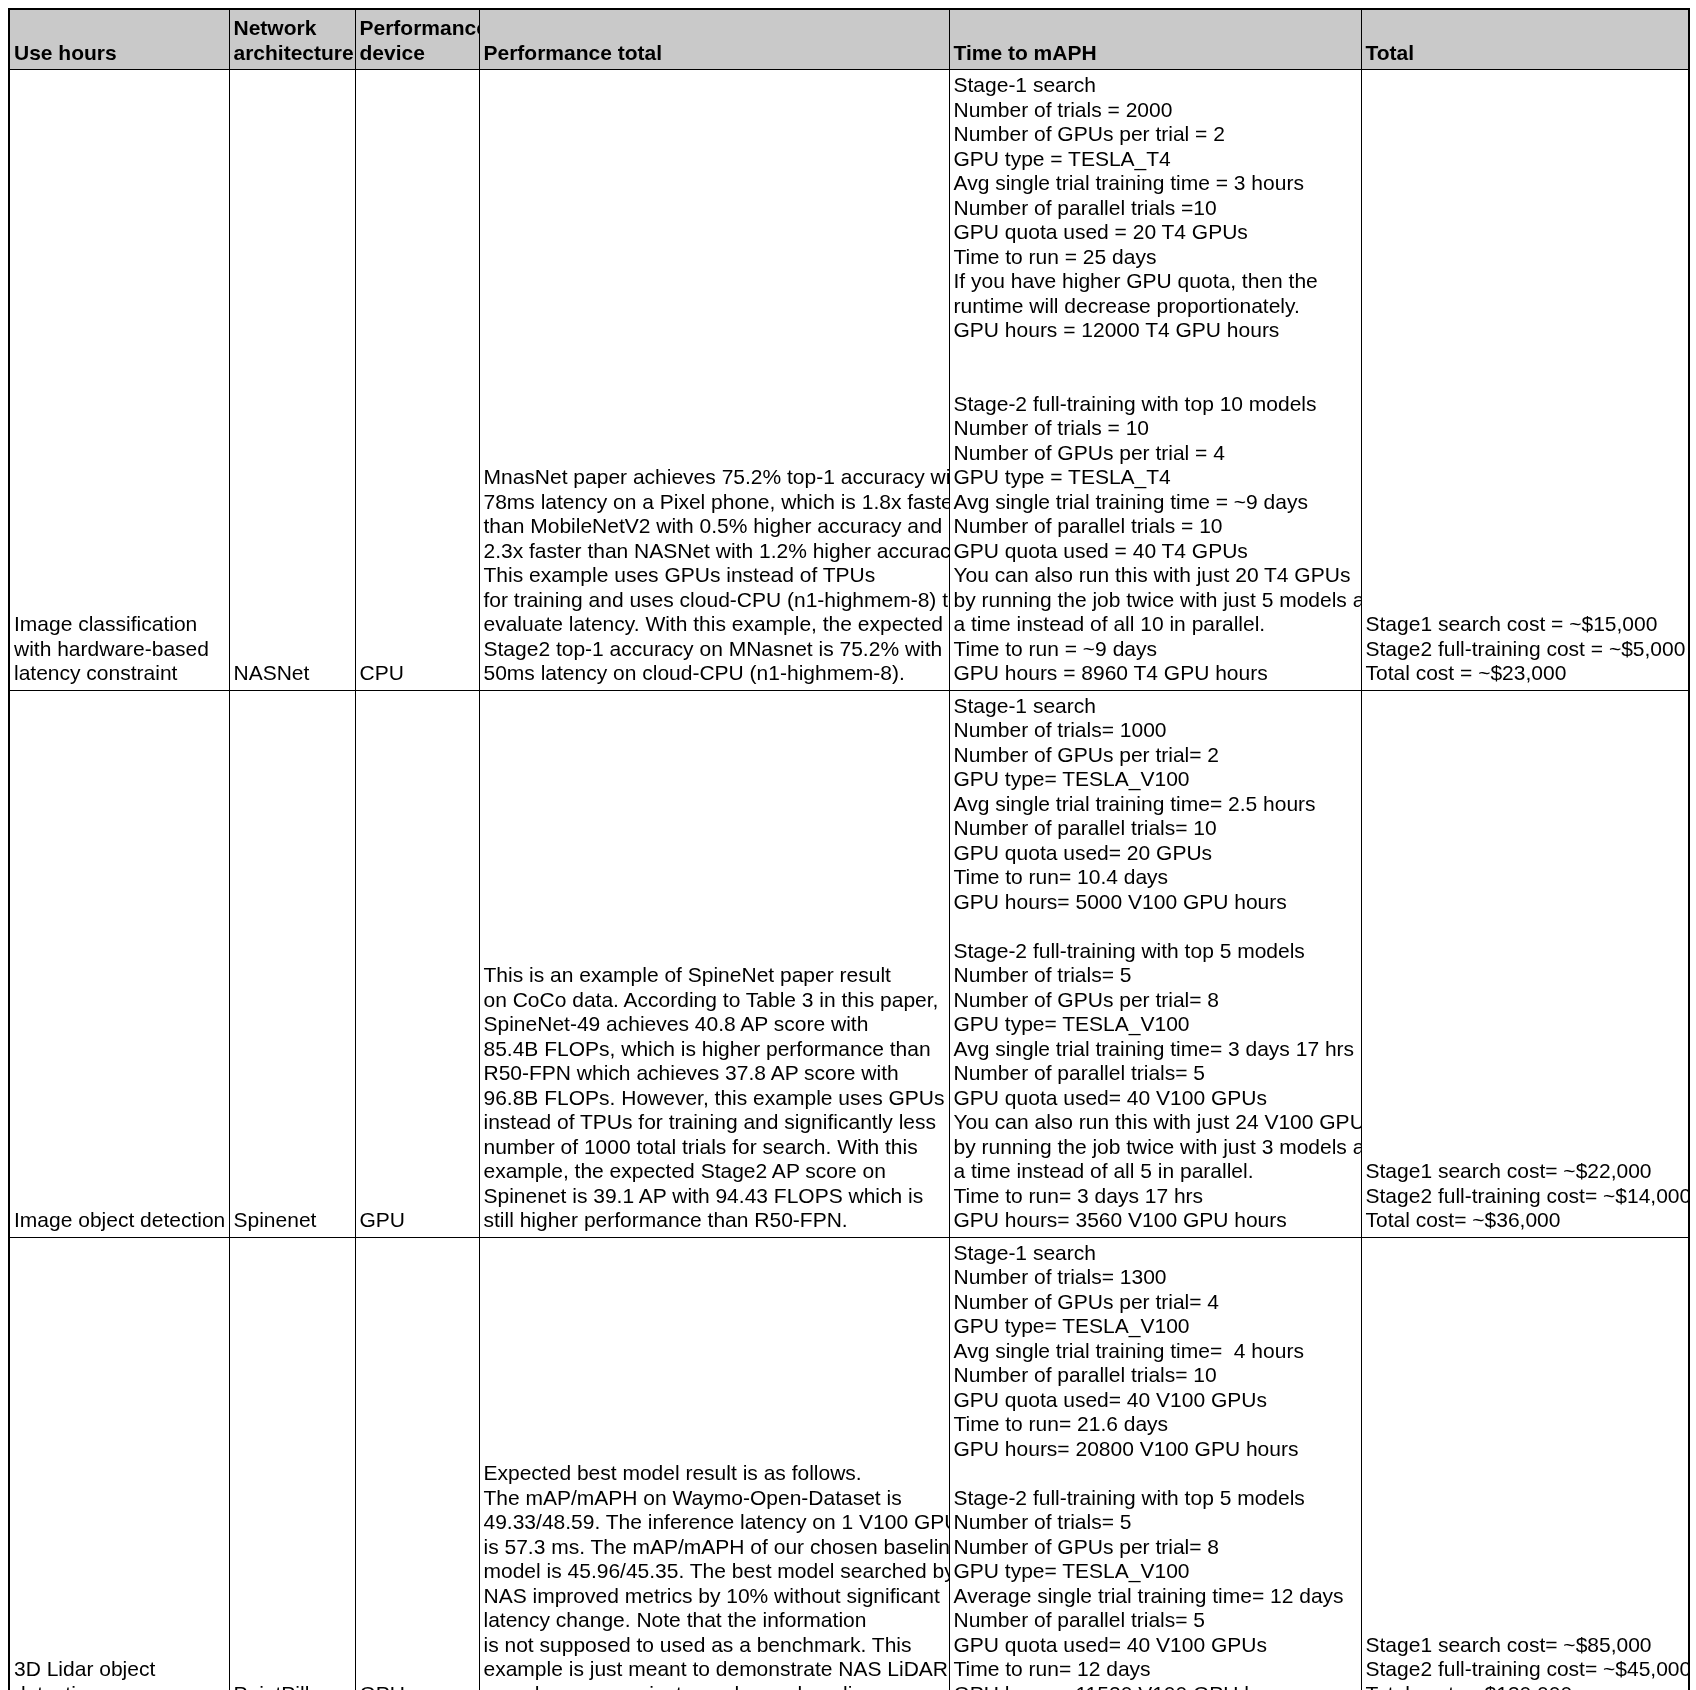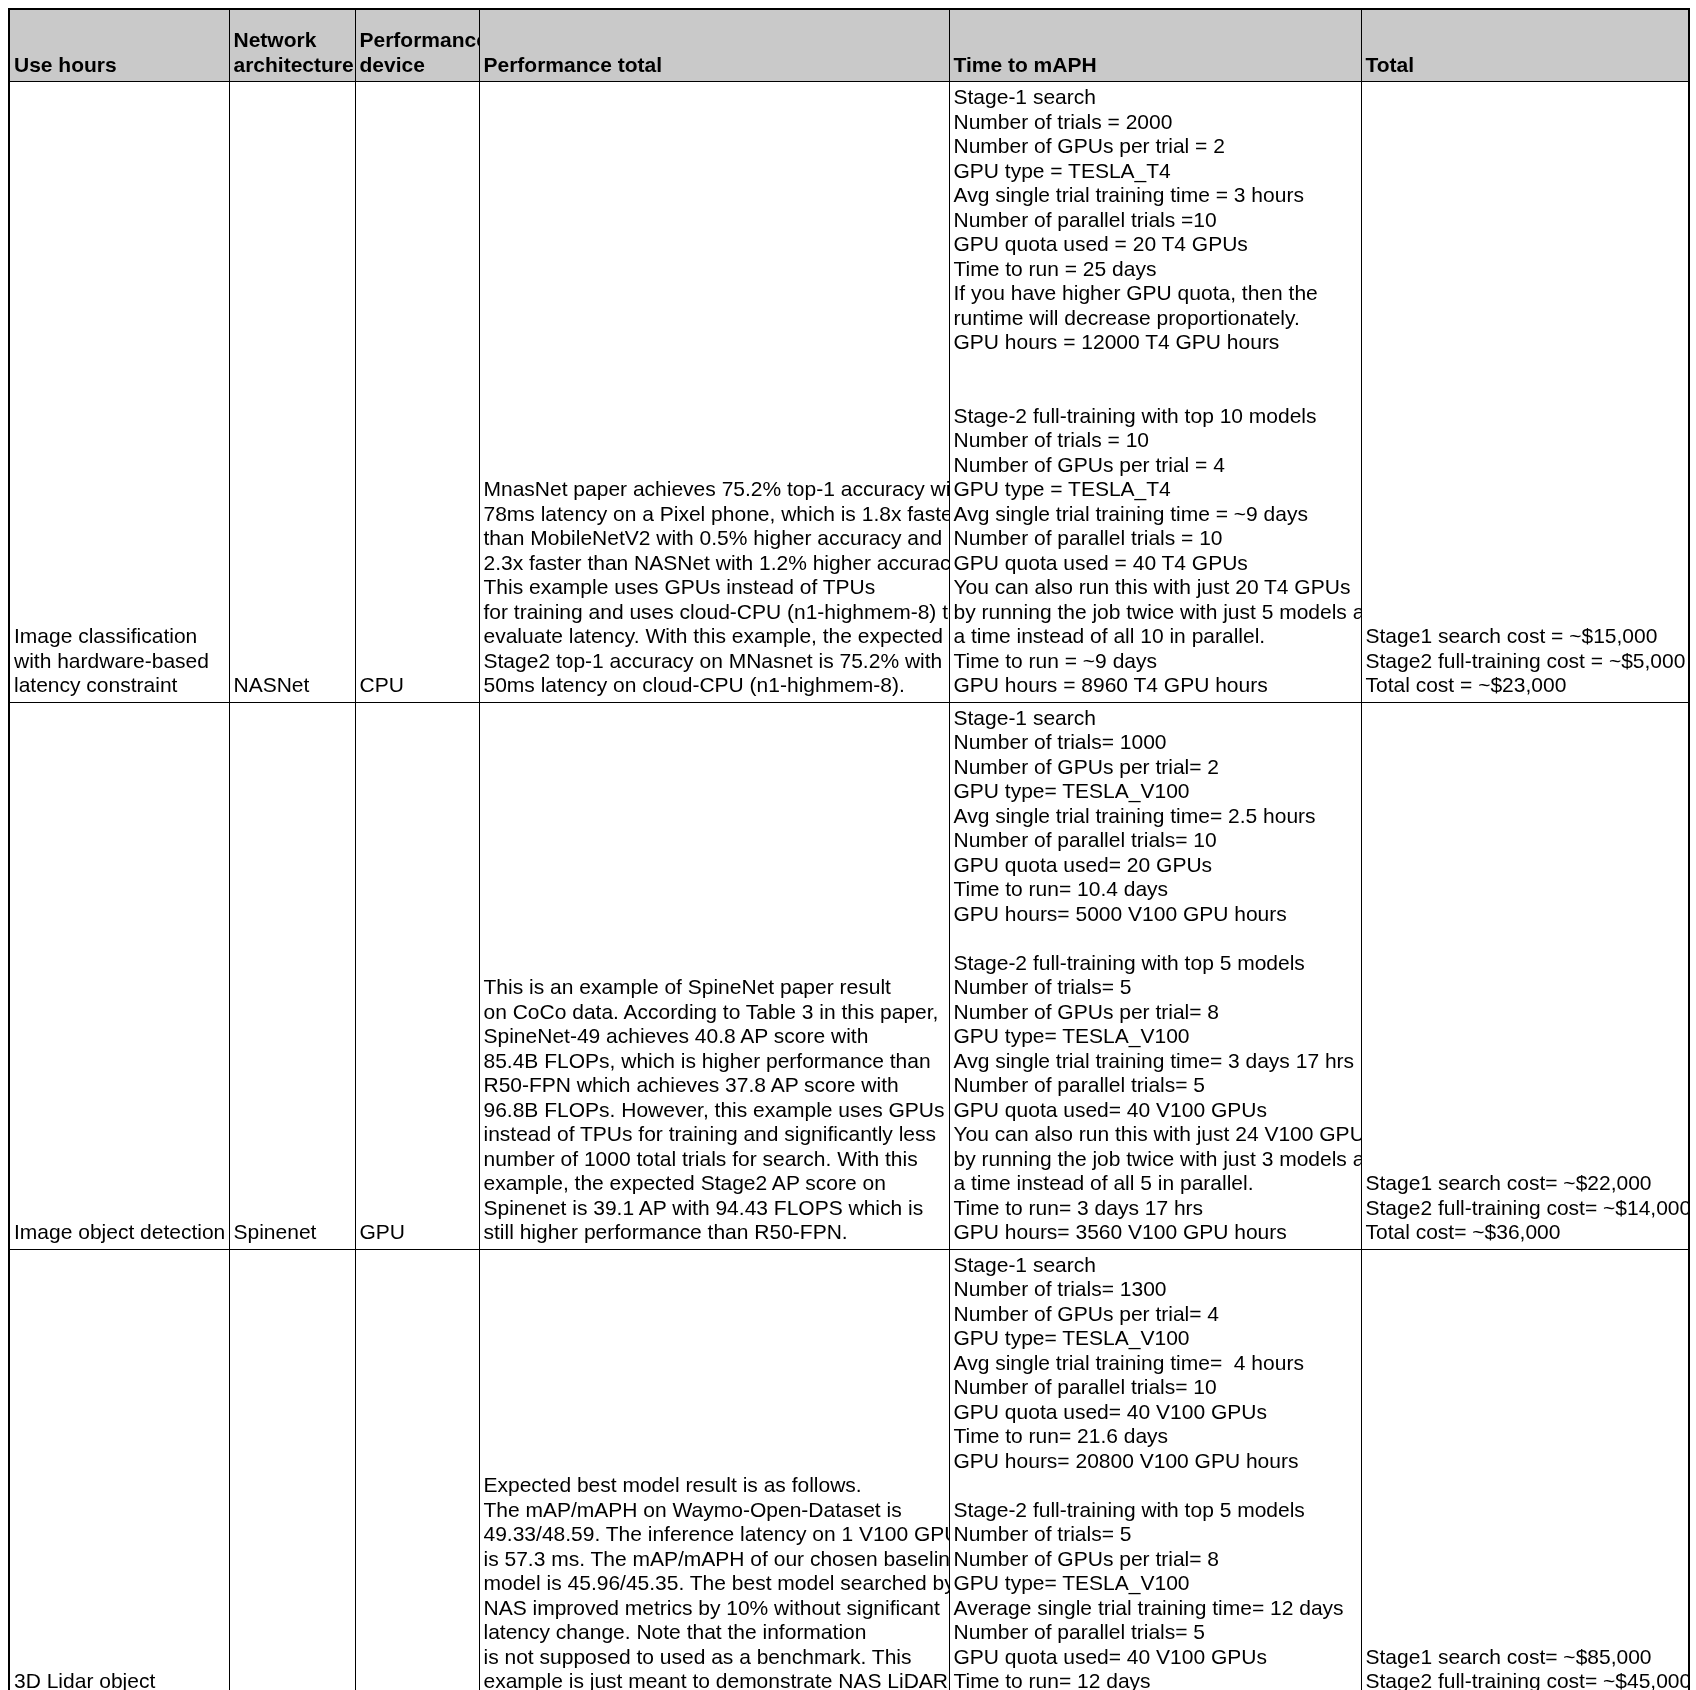--- a/index.html
+++ b/index.html
@@ -30,21 +30,21 @@
     text-align: left;
     font-size: 21px;
     line-height: 24.5px;
     padding: 0 3px 4px 4px;
     white-space: pre;          
     overflow: hidden;
   }
   table.grid th {
     background: var(--header-bg, #c9c9c9);
     font-weight: bold;
-    padding-top: 18px;
+    padding-top: 6px;
   }
   table.grid td.cell-time-to-train {
     vertical-align: top;
     padding-top: 3px;
   }
   
   col.c-usecase   { width: 220px; }
   col.c-network   { width: 126px; }
   col.c-device    { width: 124px; }
   col.c-perf      { width: 470px; }

